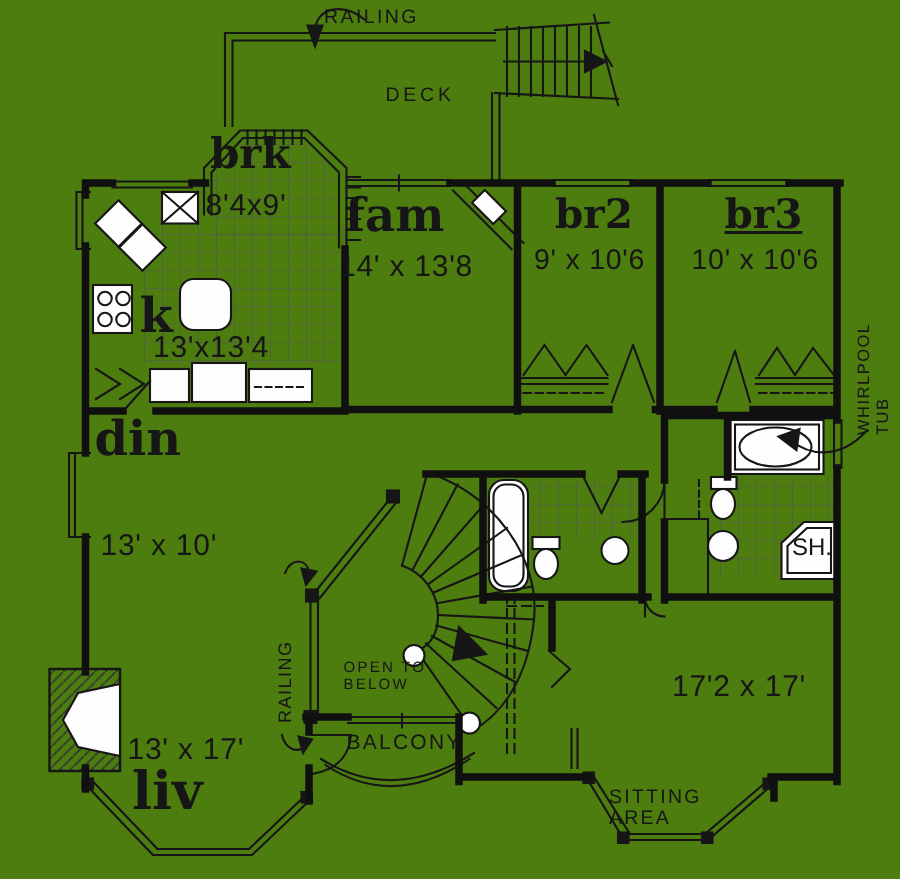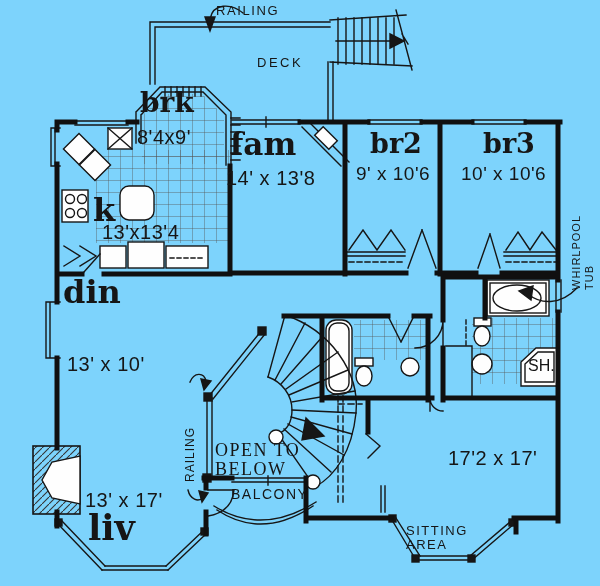--- a/index.html
+++ b/index.html
@@ -1,16 +1,16 @@
 <!DOCTYPE html>
 <html><head>
 <meta charset="utf-8">
 <style>
   html,body{margin:0;padding:0;background:#fff;}
-  .plan{position:relative;width:600px;height:586px;background:#7dd3fc;overflow:hidden;
+  .plan{position:relative;width:600px;height:586px;background:#4d7c0f;overflow:hidden;
         font-family:"Liberation Sans",sans-serif;color:#161616;}
   .plan svg{position:absolute;left:0;top:0;}
   .lbl{position:absolute;white-space:nowrap;line-height:1.05;}
   .rn{font-family:"DejaVu Serif","Liberation Serif",serif;font-weight:700;}
   .dim{font-size:20px;letter-spacing:.5px;}
   .ann{font-size:13px;letter-spacing:1.6px;}
   .ann-sm{font-size:12px;letter-spacing:1px;}
   .vert{transform:rotate(-90deg);transform-origin:0 0;}
 </style>
 </head>
@@ -231,37 +231,37 @@
 
   <div class="lbl rn" style="left:140px;top:88px;font-size:28px;">brk</div>
   <div class="lbl dim" style="left:137px;top:127px;">8'4x9'</div>
 
   <div class="lbl rn" style="left:230px;top:128px;font-size:31px;">fam</div>
   <div class="lbl dim" style="left:226px;top:168px;">14' x 13'8</div>
 
   <div class="lbl rn" style="left:370px;top:130px;font-size:27px;">br2</div>
   <div class="lbl dim" style="left:356px;top:164px;font-size:19px;">9' x 10'6</div>
 
-  <div class="lbl rn" style="left:483px;top:130px;font-size:27px;">br3</div>
+  <div class="lbl rn" style="left:483px;top:130px;font-size:27px;text-decoration:underline;">br3</div>
   <div class="lbl dim" style="left:461px;top:164px;font-size:19px;">10' x 10'6</div>
 
   <div class="lbl rn" style="left:93px;top:194px;font-size:32px;">k</div>
   <div class="lbl dim" style="left:102px;top:222px;">13'x13'4</div>
 
   <div class="lbl rn" style="left:63px;top:276px;font-size:32px;">din</div>
   <div class="lbl dim" style="left:67px;top:314px;margin-top:40px;">13' x 10'</div>
 
   <div class="lbl dim" style="left:85px;top:490px;">13' x 17'</div>
   <div class="lbl rn" style="left:88px;top:510px;font-size:35px;">liv</div>
 
   <div class="lbl dim" style="left:448px;top:448px;">17'2 x 17'</div>
 
   <div class="lbl ann-sm vert" style="left:184px;top:482px;">RAILING</div>
 
-  <div class="lbl" style="left:215px;top:441px;font-size:18px;letter-spacing:1.5px;font-family:Liberation Serif, serif;">
+  <div class="lbl" style="left:229px;top:441px;font-size:10px;letter-spacing:1.5px;">
     <div>OPEN TO</div>
     <div>BELOW</div>
   </div>
 
   <div class="lbl" style="left:231px;top:487px;font-size:14px;letter-spacing:1.5px;">BALCONY</div>
 
   <div class="lbl" style="left:406px;top:524px;font-size:13px;letter-spacing:1.5px;">
     <div>SITTING</div>
     <div>AREA</div>
   </div>

